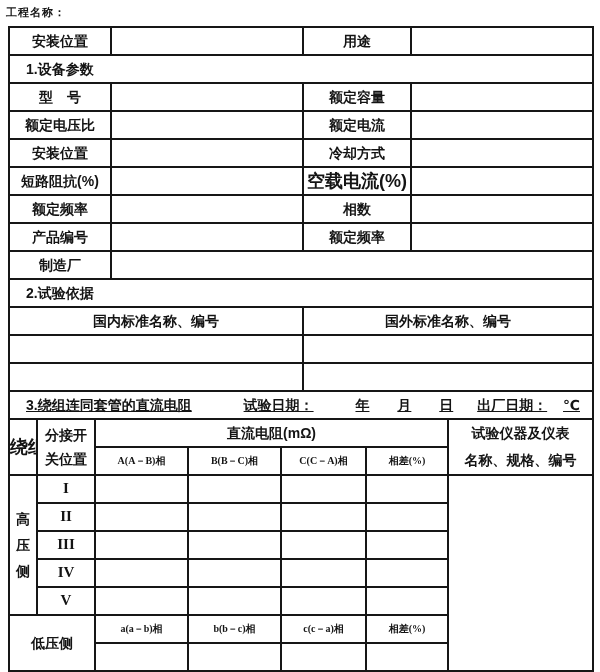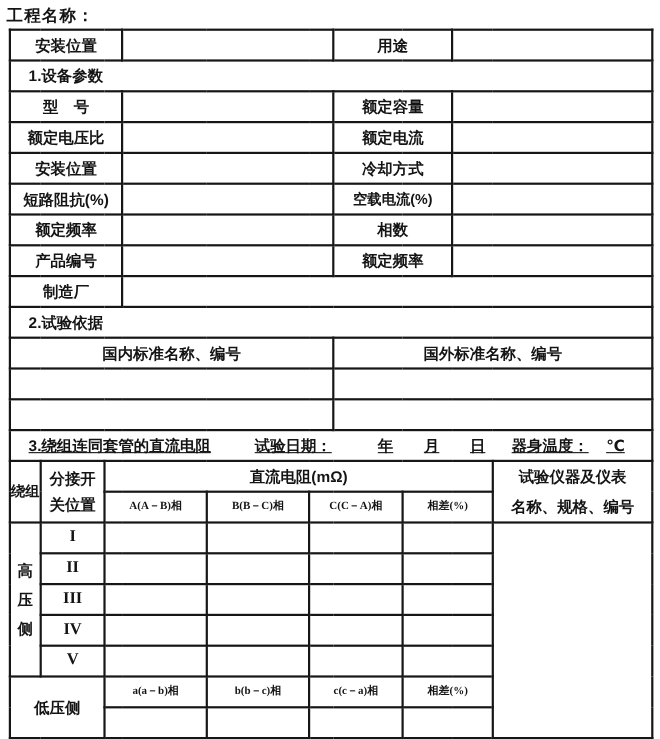--- a/index.html
+++ b/index.html
@@ -5,21 +5,21 @@
   html,body{margin:0;padding:0;}
   body{
     width:600px;height:672px;
     background:#ffffff;
     color:#141414;
     font-family:"Liberation Sans","DejaVu Sans",sans-serif;
     font-weight:bold;
     overflow:hidden;
   }
   .doc-title{
-    font-size:15px;
+    font-size:11px;
     padding:5px 0 0 6px;
     letter-spacing:1px;
     height:21px;
   }
   table.form{
     border-collapse:collapse;
     table-layout:fixed;
     margin-left:8px;
     width:584px;
   }
@@ -28,32 +28,32 @@
     font-size:14px;
     text-align:center;
     vertical-align:middle;
     padding:0;
     height:26px;
     line-height:1.15;
     overflow:hidden;
     white-space:nowrap;
   }
   td.left{text-align:left;padding-left:16px;}
-  td.fs13{font-size:13px;margin-top:32px;}
+  td.fs13{font-size:18px;margin-top:32px;}
   td.phase{
     font-size:10px;
     font-family:"Liberation Serif","DejaVu Serif",serif;
   }
   td.tapnum{
     font-size:15px;
     font-family:"Liberation Serif","DejaVu Serif",serif;
   }
   td.vstack{line-height:26px;}
   .s3title span{display:inline-block;text-decoration:underline;}
-  .m48{margin-left:36px;} .m38{margin-left:38px;} .m24{margin-left:24px;}
+  .m48{margin-left:48px;} .m38{margin-left:38px;} .m24{margin-left:24px;}
   .m20{margin-left:20px;} .m12{margin-left:12px;}
   .twoline{line-height:24px;}
 </style>
 </head>
 <body>
 
 <div class="doc-title">工程名称：</div>
 
 <table class="form">
   <colgroup>
@@ -137,21 +137,21 @@
     <td colspan="4"></td>
   </tr>
 
   <tr>
     <td colspan="10" class="left s3title">
       <span>3.绕组连同套管的直流电阻</span>
       <span class="m48">试验日期：</span>
       <span class="m38">年</span>
       <span class="m24">月</span>
       <span class="m24">日</span>
-      <span class="m20">器身温度：</span>
+      <span class="m20">出厂日期：</span>
       <span class="m12">℃</span>
     </td>
   </tr>
 
   <tr>
     <td rowspan="2" class="fs13">绕组</td>
     <td rowspan="2" class="twoline">
       <div>分接开</div>
       <div>关位置</div>
     </td>

